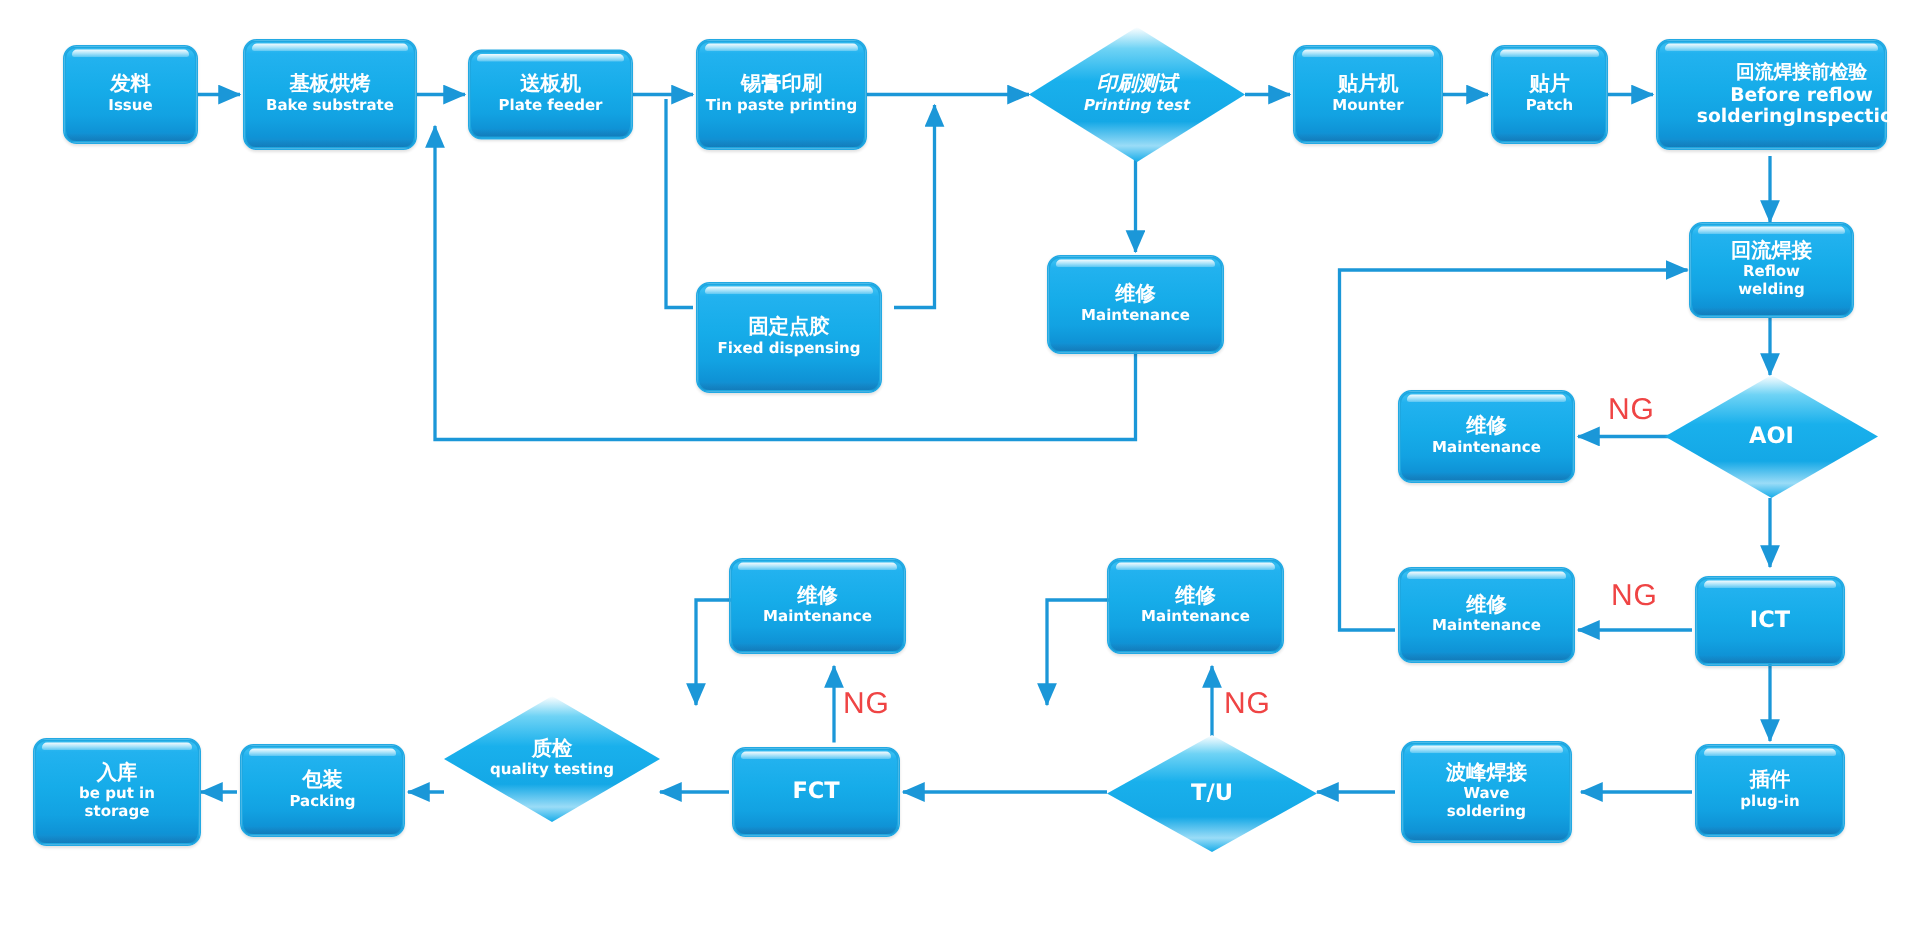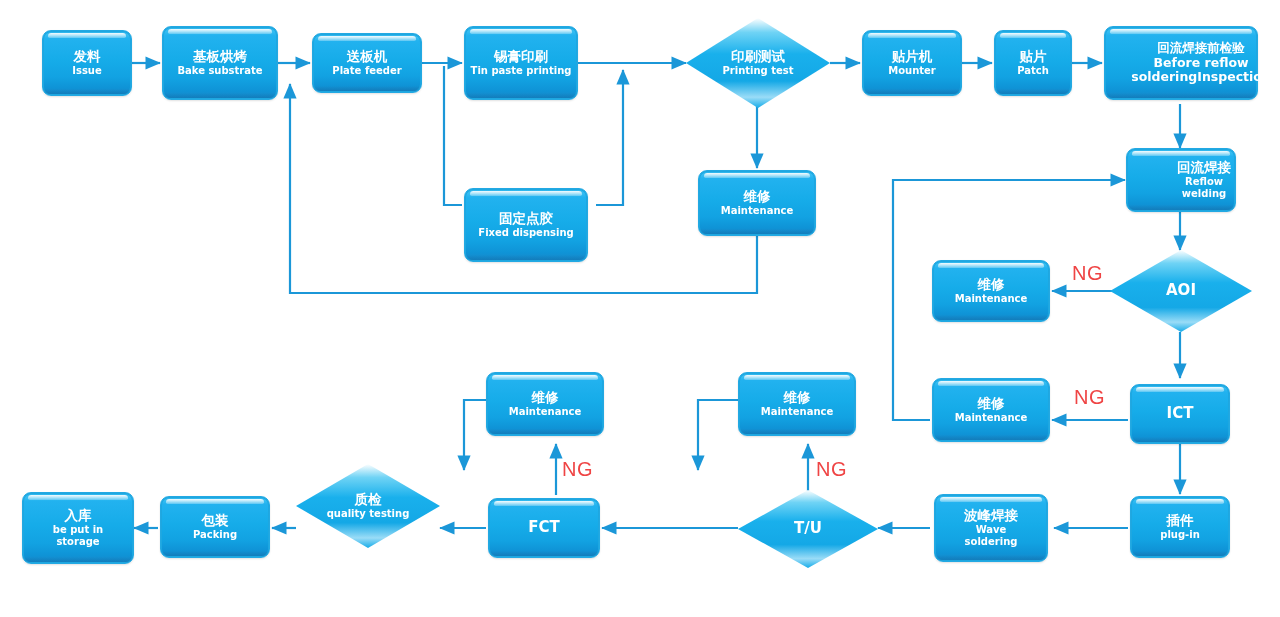--- a/index.html
+++ b/index.html
@@ -175,21 +175,21 @@
     </span>
   </div>
 
   <div class="node box fs13" style="left:464px;top:26px;width:114px;height:74px;">
     <span class="label">
       <span class="cn">锡膏印刷</span>
       <span class="en">Tin paste printing</span>
     </span>
   </div>
 
-  <div class="node diamond fs13" style="left:686px;top:18px;width:144px;height:90px;">
+  <div class="node diamond fs13" style="left:686px;top:18px;width:144px;height:90px;font-style:italic;">
     <svg class="dshape" viewBox="0 0 144 90" preserveAspectRatio="none">
       <defs>
         <linearGradient id="dg1" x1="0" y1="0" x2="0" y2="1">
           <stop offset="0%" stop-color="#ffffff"></stop>
           <stop offset="16%" stop-color="#6fd3f5"></stop>
           <stop offset="40%" stop-color="#19b0ec"></stop>
           <stop offset="70%" stop-color="#14a8e6"></stop>
           <stop offset="88%" stop-color="#9adcf7"></stop>
           <stop offset="100%" stop-color="#16ace9"></stop>
         </linearGradient>
@@ -231,21 +231,21 @@
     </span>
   </div>
 
   <div class="node box fs13" style="left:698px;top:170px;width:118px;height:66px;">
     <span class="label">
       <span class="cn">维修</span>
       <span class="en">Maintenance</span>
     </span>
   </div>
 
-  <div class="node box fs13" style="left:1126px;top:148px;width:110px;height:64px;justify-content:flex-end;">
+  <div class="node box fs13" style="left:1126px;top:148px;width:110px;height:64px;">
     <span class="label">
       <span class="cn">回流焊接</span>
       <span class="en">Reflow</span>
       <span class="en">welding</span>
     </span>
   </div>
 
   <div class="node diamond big" style="left:1110px;top:250px;width:142px;height:82px;">
     <svg class="dshape" viewBox="0 0 142 82" preserveAspectRatio="none">
       <polygon points="71,0 142,41 71,82 0,41" fill="url(#dg1)"></polygon>

